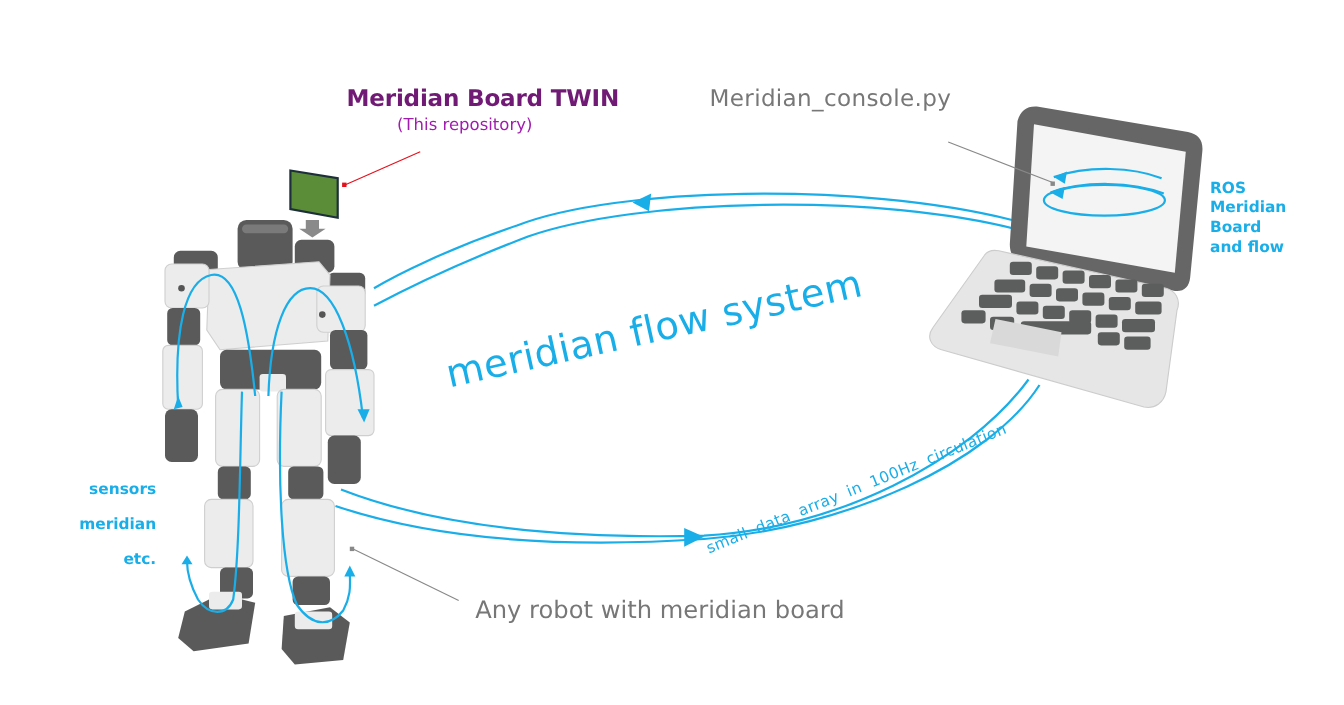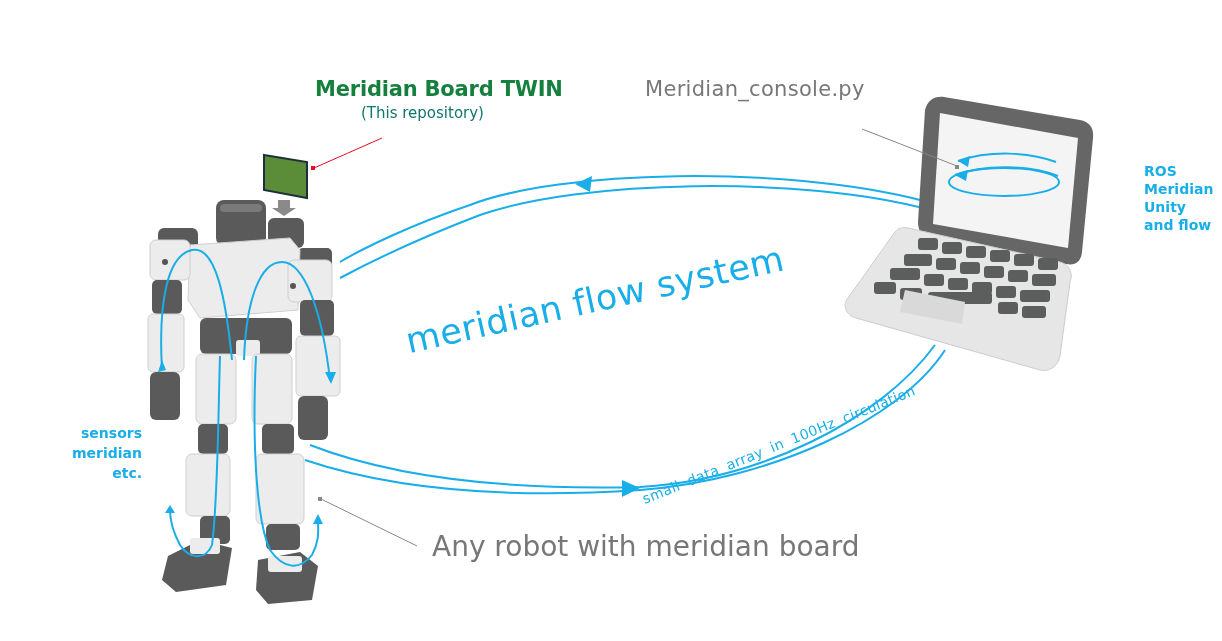--- a/index.html
+++ b/index.html
@@ -1,27 +1,27 @@
 <!DOCTYPE html>
 <html><head>
 <meta charset="utf-8">
 <style>
   html, body { margin:0; padding:0; background:#ffffff; }
   body { width:1222px; height:641px; position:relative; overflow:hidden; font-family:"DejaVu Sans", sans-serif; }
   .abs { position:absolute; }
-  .red-title { left:315px; top:77px; color:#15803d; font-size:21px; font-weight:bold; white-space:nowrap; letter-spacing:-0.2px; }
-  .red-sub { left:361px; top:104px; color:#0f766e; font-size:15px; white-space:nowrap; }
+  .red-title { left:315px; top:77px; color:#701a75; font-size:21px; font-weight:bold; white-space:nowrap; letter-spacing:-0.2px; }
+  .red-sub { left:361px; top:104px; color:#a21caf; font-size:15px; white-space:nowrap; }
   .console { left:645px; top:77px; color:#777777; font-size:21px; white-space:nowrap; letter-spacing:0.3px;text-align:center; }
   .tools { left:1100px; top:162px; color:#19aee8; font-size:14px; font-weight:bold; line-height:18px; }
-  .tools div { white-space:nowrap;margin-left:44px; }
+  .tools div { white-space:nowrap; }
   .sensors { left:60px; top:423px; width:82px; color:#19aee8; font-size:14px; font-weight:bold; line-height:20px; text-align:right; }
-  .sensors div { white-space:nowrap; }
+  .sensors div { white-space:nowrap;margin-top:12px; }
   .flow { left:402px; top:322px; color:#19aee8; font-size:35px; white-space:nowrap; transform-origin:left top; transform:rotate(-12.5deg); letter-spacing:0.5px; }
   .small-data { left:640px; top:492px; color:#19aee8; font-size:14px; white-space:nowrap; transform-origin:left top; transform:rotate(-22deg); word-spacing:4px; letter-spacing:0.4px; }
-  .anyrobot { left:432px; top:530px; color:#777777; font-size:28px; white-space:nowrap; }
+  .anyrobot { left:432px; top:543px; color:#777777; font-size:22px; white-space:nowrap; }
   svg.scene { position:absolute; left:0; top:0; }
 </style>
 </head>
 <body>
 
 <svg class="scene" width="1222" height="641" viewBox="0 0 1222 641">
   <defs>
     <marker id="arrowBlue" markerWidth="10" markerHeight="10" refX="5" refY="5" orient="auto">
       <path d="M0,0 L10,5 L0,10 z" fill="#19aee8"></path>
     </marker>
@@ -152,21 +152,21 @@
   <rect x="955" y="165" width="4" height="4" fill="#888"></rect>
 </svg>
 
 <div class="abs red-title">Meridian Board TWIN</div>
 <div class="abs red-sub">(This repository)</div>
 <div class="abs console">Meridian_console.py</div>
 
 <div class="abs tools">
   <div>ROS</div>
   <div>Meridian</div>
-  <div>Unity</div>
+  <div>Board</div>
   <div>and flow</div>
 </div>
 
 <div class="abs sensors">
   <div>sensors</div>
   <div>meridian</div>
   <div>etc.</div>
 </div>
 
 <div class="abs flow">meridian flow system</div>

